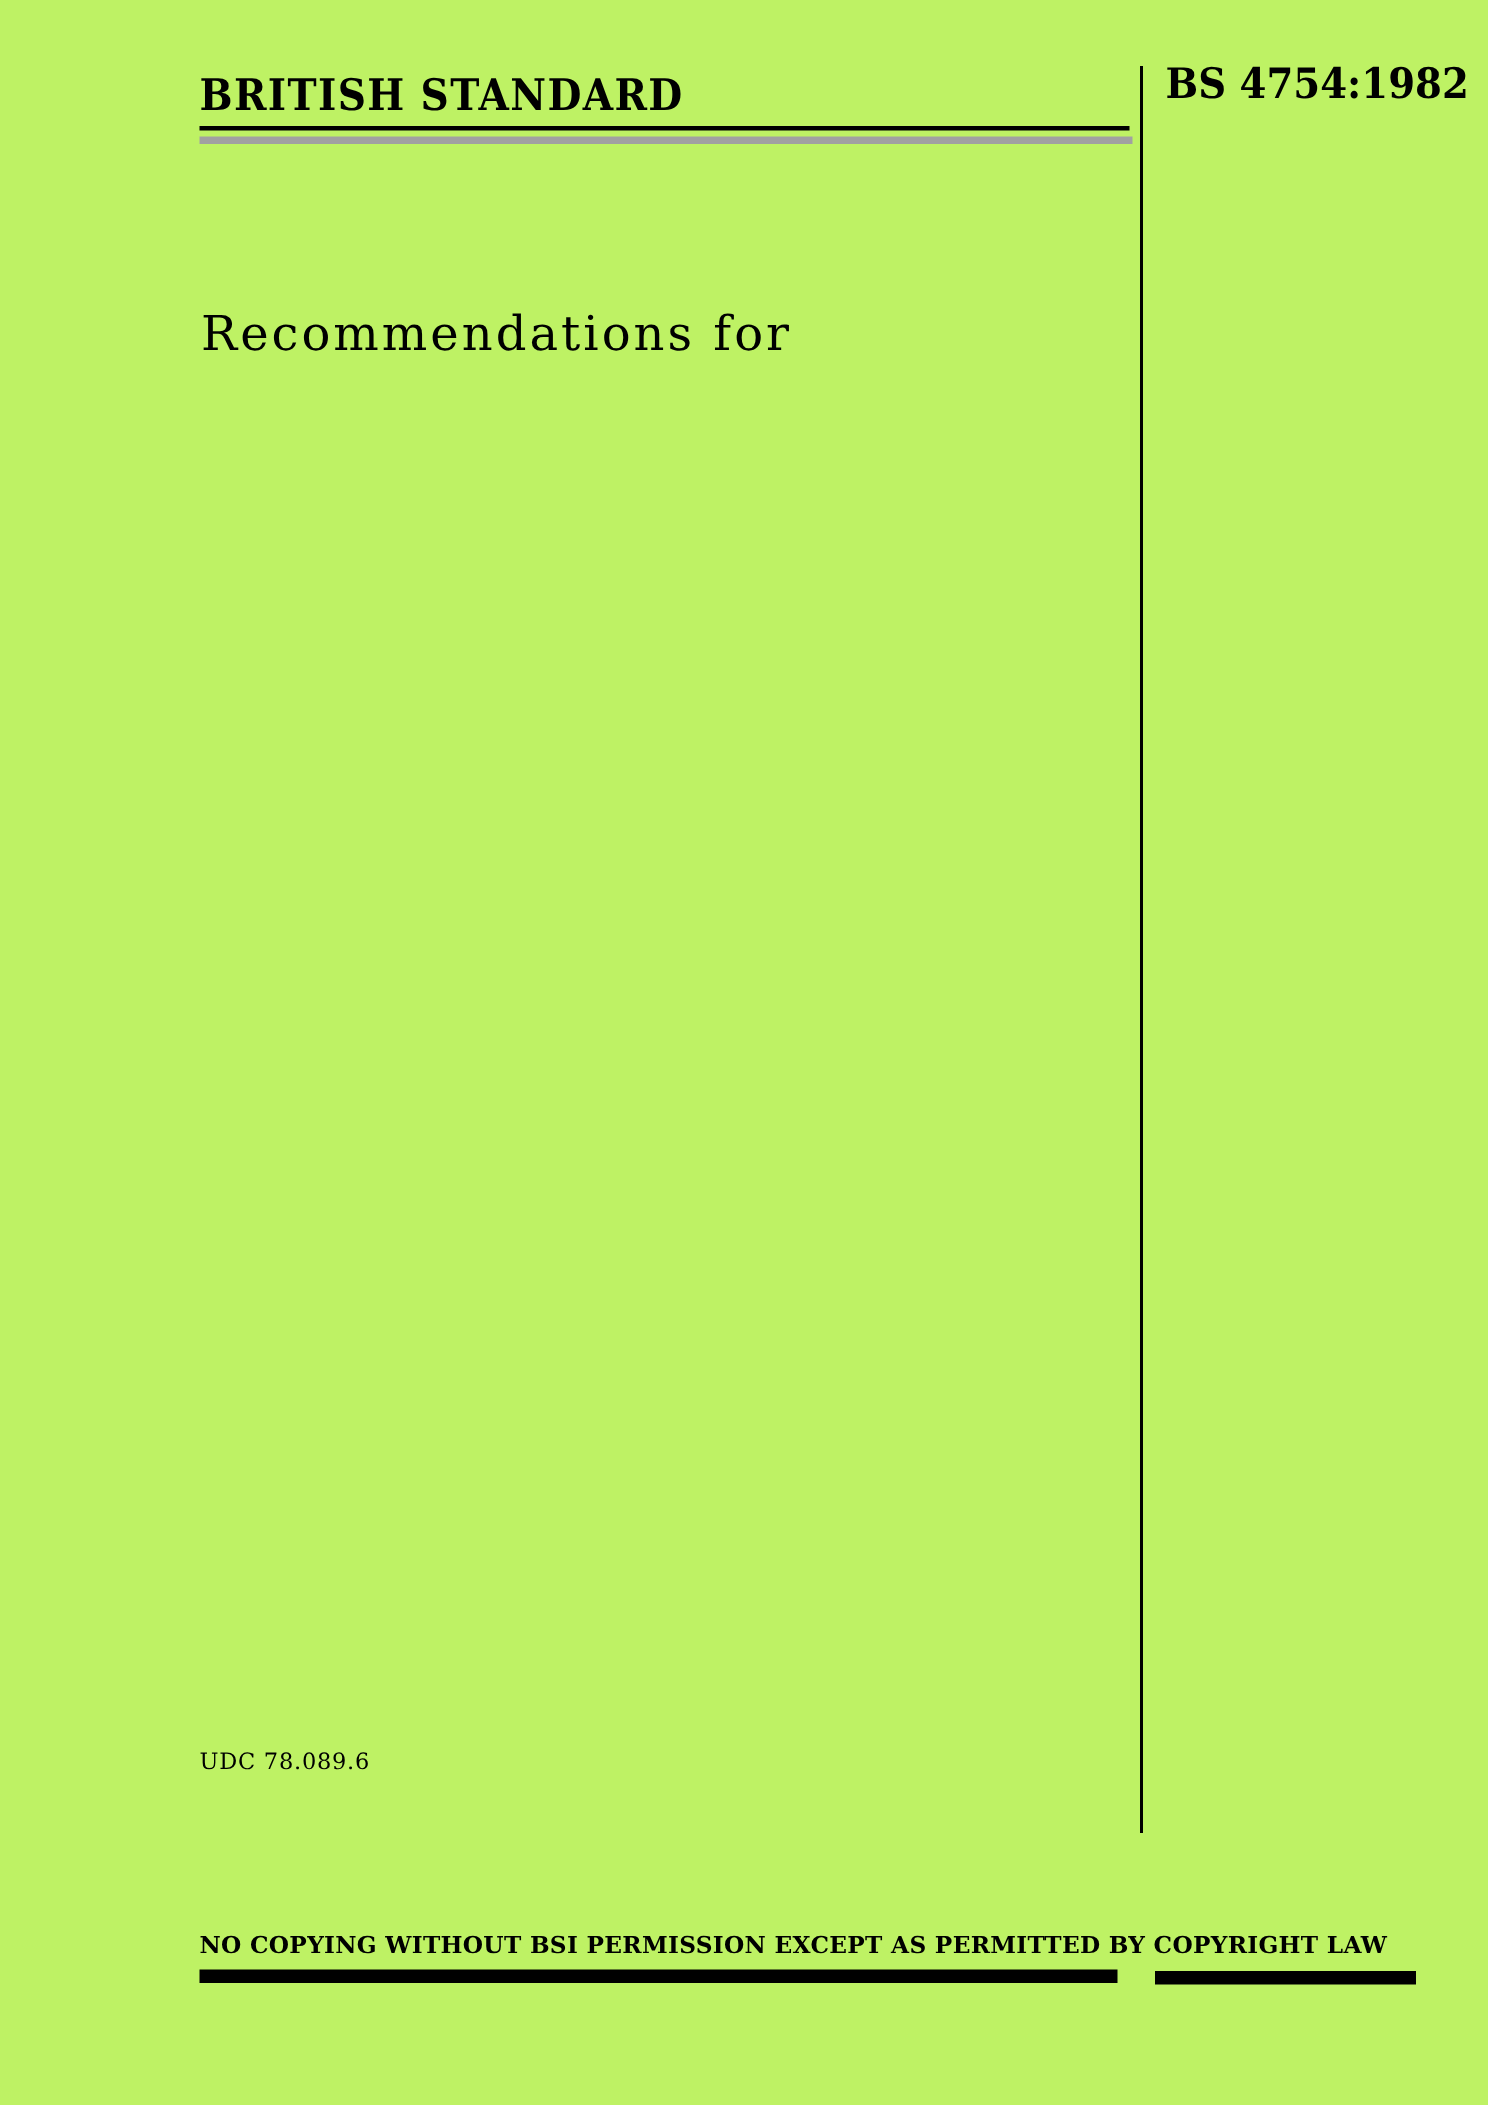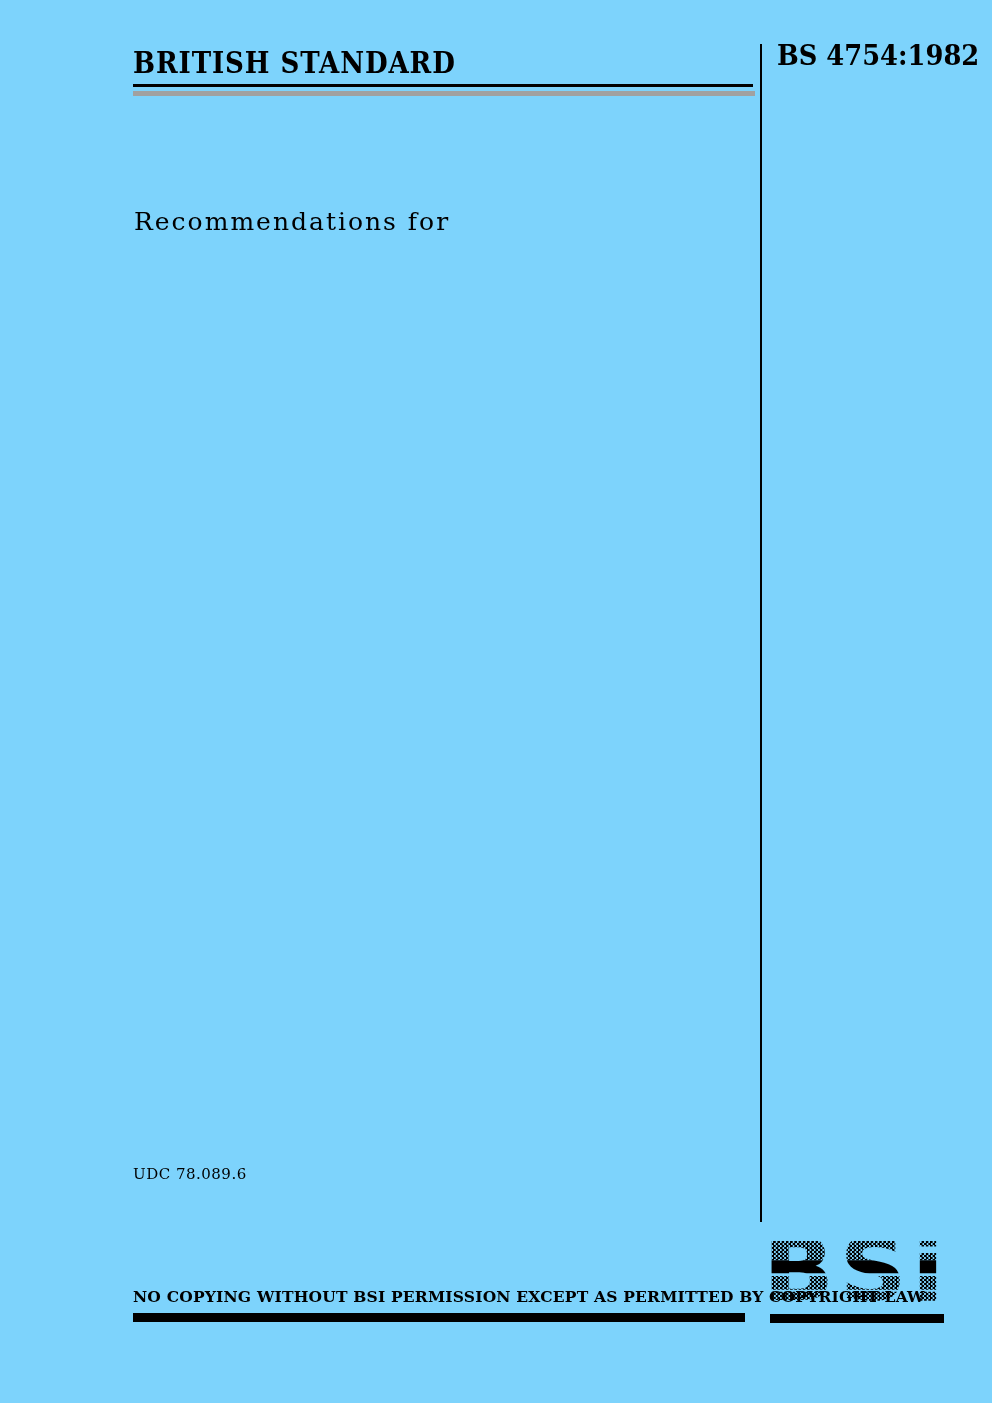--- a/index.html
+++ b/index.html
@@ -4,21 +4,21 @@
 <style>
   html, body {
     margin: 0;
     padding: 0;
     background: #ffffff;
   }
   .page {
     position: relative;
     width: 992px;
     height: 1403px;
-    background: #7dd3fc;
+    background: #bef264;
     overflow: hidden;
     font-family: "DejaVu Serif", "Liberation Serif", serif;
     color: #000000;
   }
   .abs { position: absolute; }
 
   
   .brand-label {
     left: 133px; top: 49px;
     font-size: 29px;
@@ -50,21 +50,21 @@
   }
   .divider-vertical {
     left: 760px; top: 44px;
     width: 2px; height: 1178px;
     background: #000000;
   }
 
   
   .title-kicker {
     left: 134px; top: 206px;
-    font-size: 25px;
+    font-size: 32px;
     font-weight: normal;
     letter-spacing: 2px;
     line-height: 32px;
     white-space: nowrap;
   }
   .title-main {
     left: 134px; top: 268px;
     font-size: 54px;
     font-weight: bold;
     letter-spacing: 1.5px;
@@ -148,20 +148,14 @@
   <div class="abs title-kicker">Recommendations for</div>
 
 
   <div class="abs udc-number">UDC 78.089.6</div>
 
   <div class="abs copyright-notice">NO COPYING WITHOUT BSI PERMISSION EXCEPT AS PERMITTED BY COPYRIGHT LAW</div>
 
   <div class="abs footer-bar-left"></div>
   <div class="abs footer-bar-right"></div>
 
-  <div class="abs bsi-logo">
-    <span class="bsi-slice bsi-halftone band1">BSi</span>
-    <span class="bsi-slice bsi-solid band2">BSi</span>
-    <span class="bsi-slice bsi-halftone band3">BSi</span>
-    <span class="bsi-slice bsi-halftone band4">BSi</span>
-  </div>
 
 </div>
 
 </body></html>

